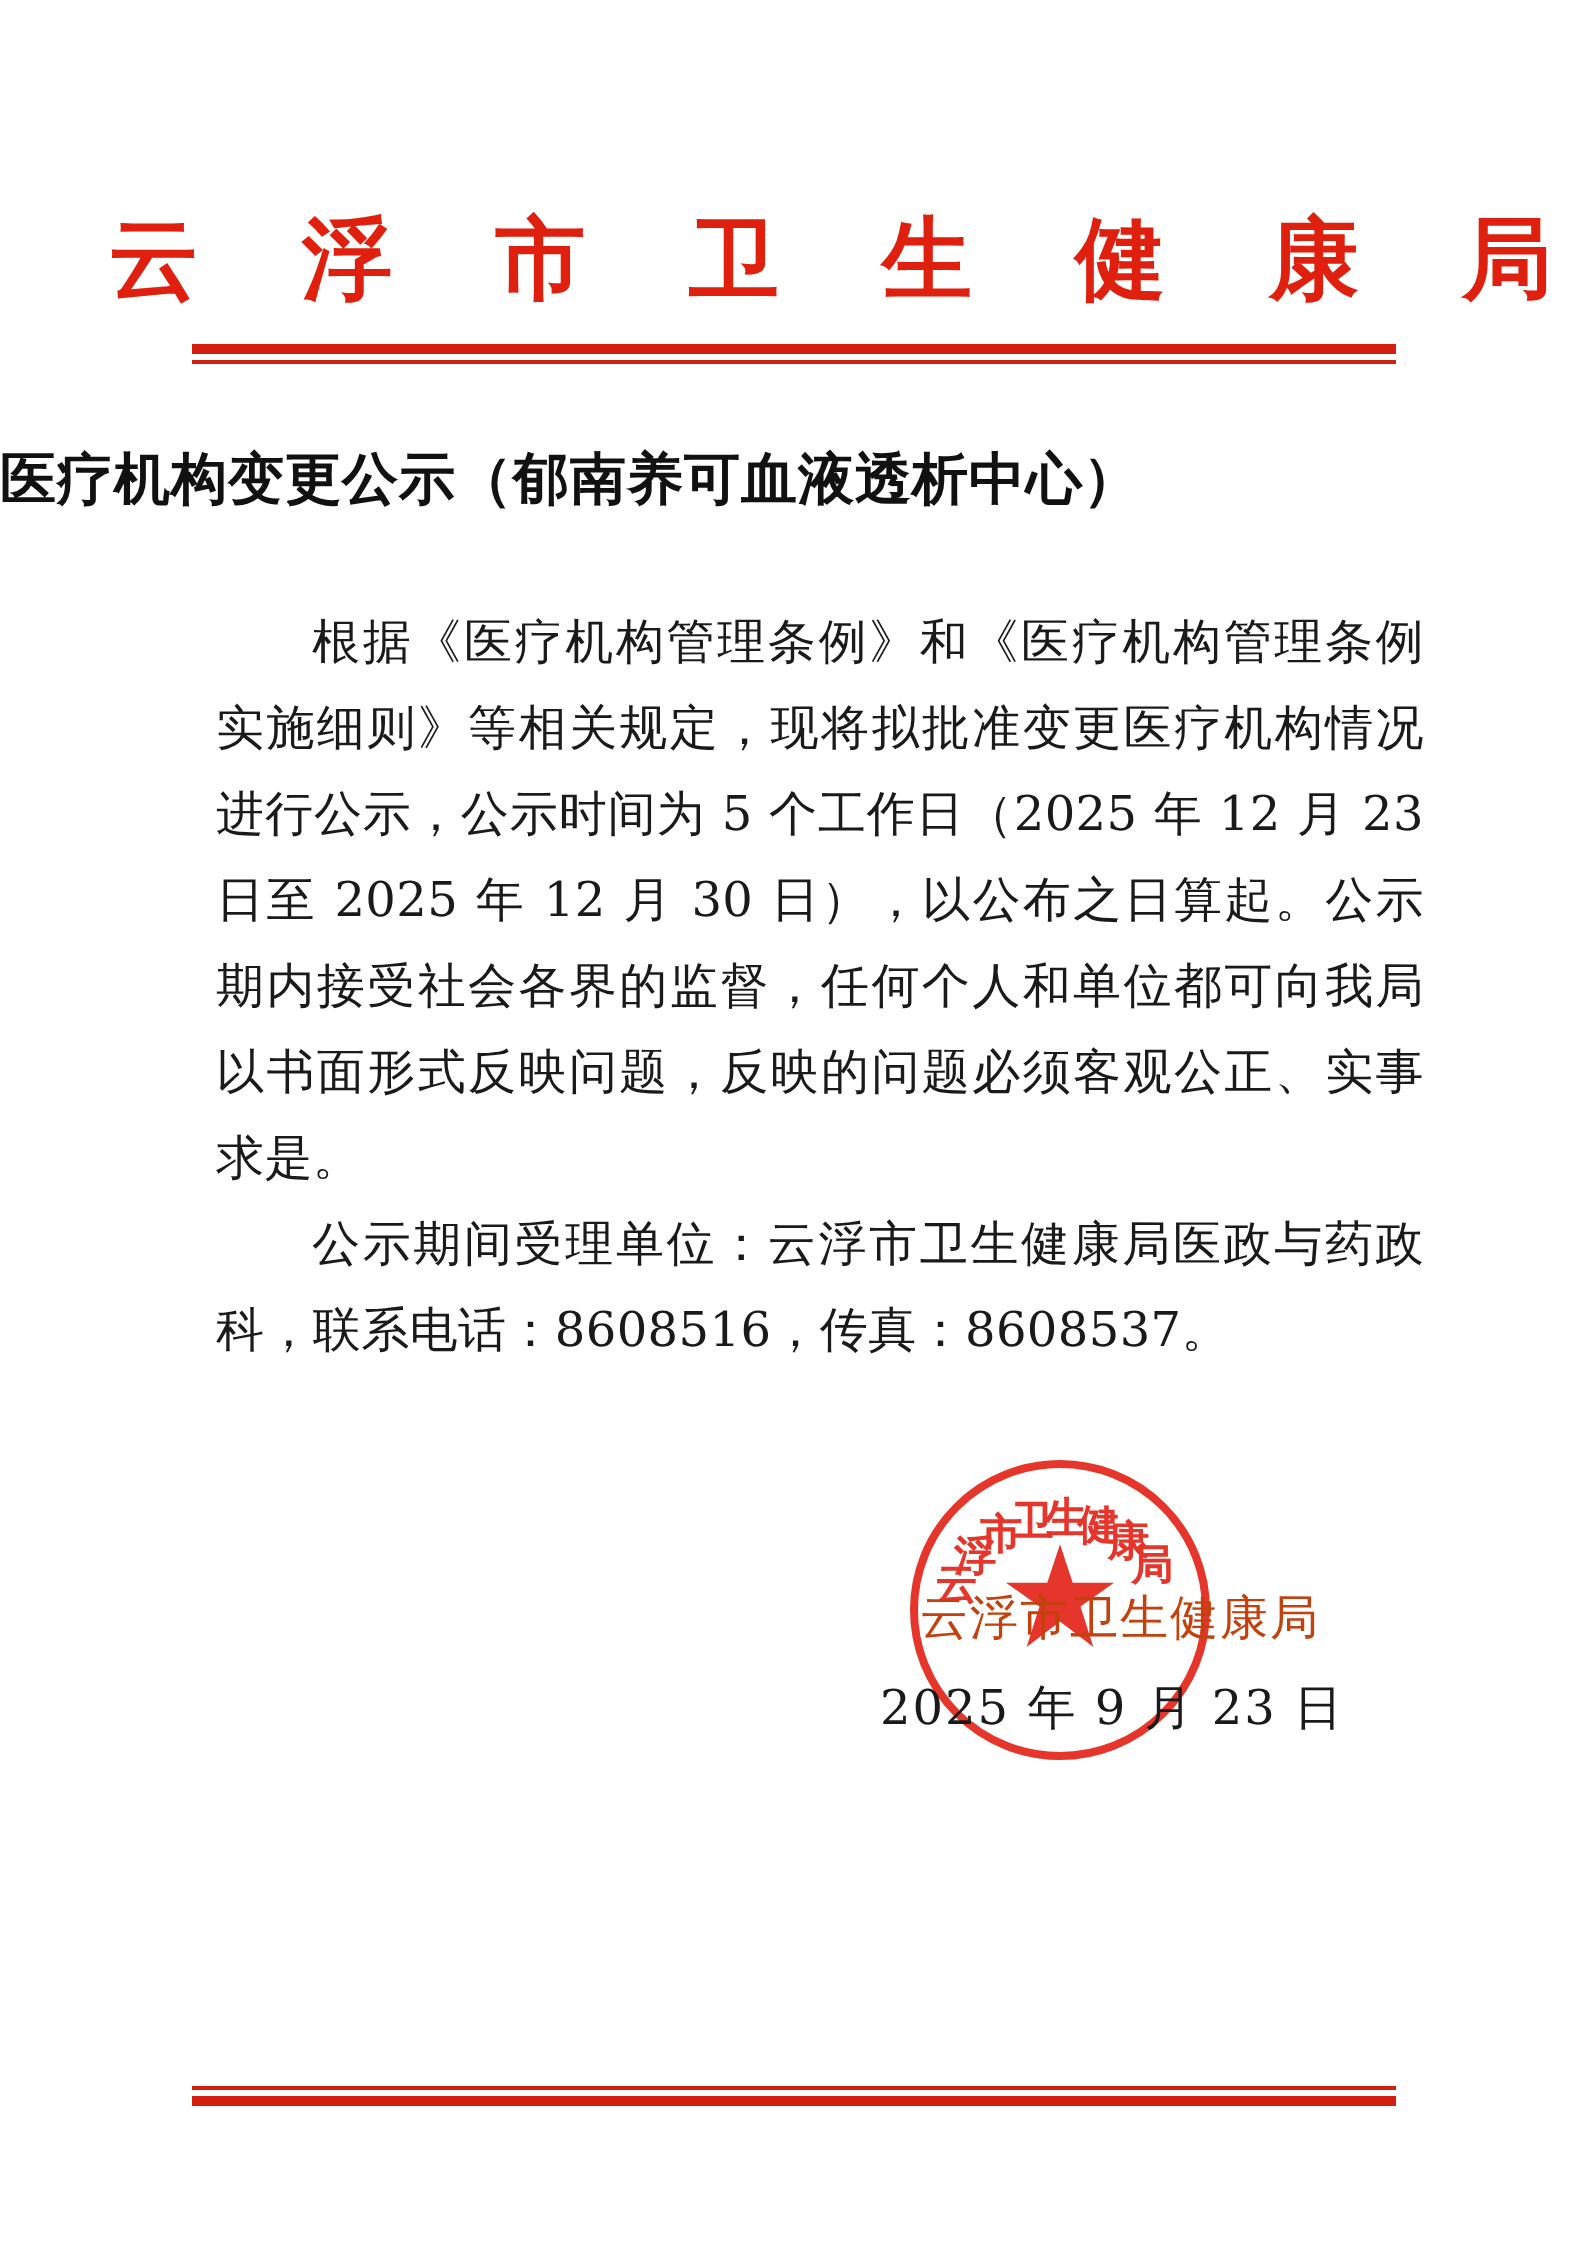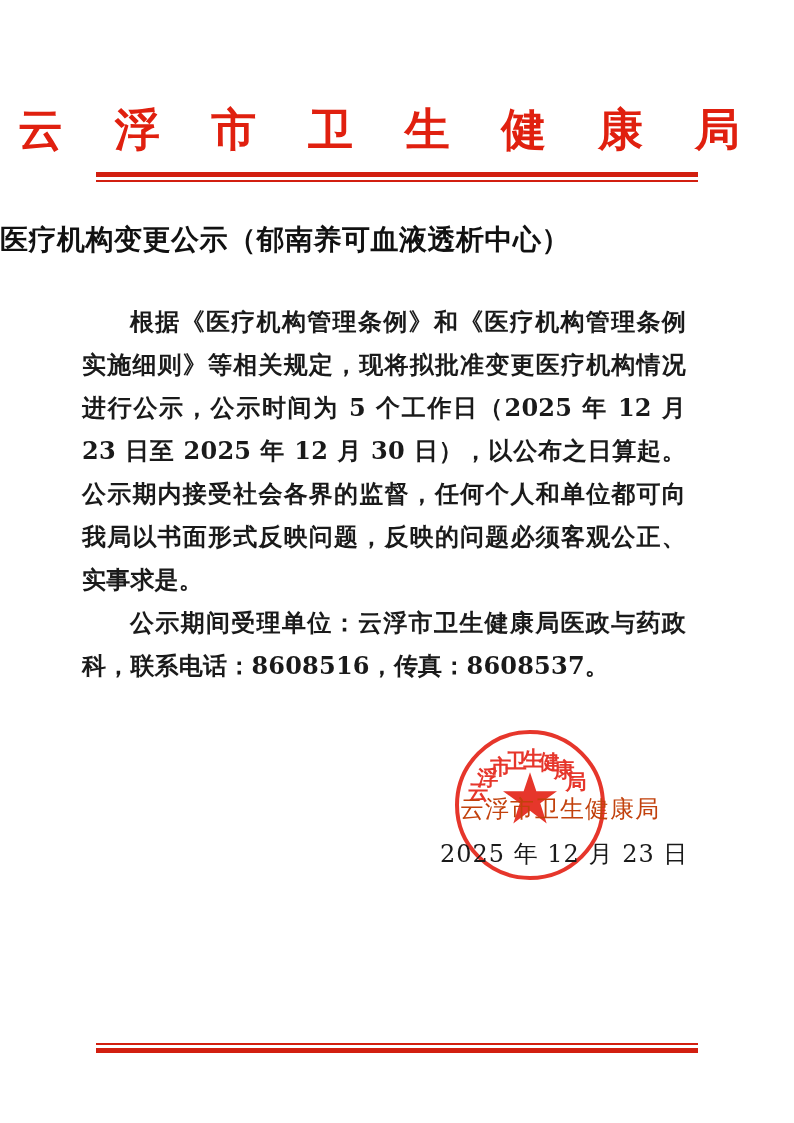--- a/index.html
+++ b/index.html
@@ -23,21 +23,21 @@
     height: 1123px;
     box-sizing: border-box;
   }
 
   
   .masthead {
     position: absolute;
     left: 0;
     top: 104px;
     width: 794px;
-    text-align: left;
+    text-align: right;
   }
   .masthead-title {
     font-family: "DejaVu Serif", "Liberation Serif", serif;
     font-size: 45px;
     font-weight: bold;
     color: #e0200f;
     letter-spacing: 18px;
     text-indent: 18px;
     line-height: 1.15;
     white-space: nowrap;
@@ -73,24 +73,23 @@
     font-weight: bold;
     line-height: 1.3;
     letter-spacing: 0.5px;
     color: #111111;
     white-space: nowrap;
   }
 
   
   .body-block {
     position: absolute;
-    left: 82px;
+    left: 108px;
     top: 300px;
     width: 604px;
-    font-weight: bold;
   }
   .para {
     font-size: 24px;
     line-height: 43px;
     text-align: justify;
     text-align-last: left;
     text-justify: inter-ideograph;
     margin: 0;
     color: #1a1a1a;
     letter-spacing: 0.2px;
@@ -227,21 +226,21 @@
         <span style="transform: rotate(-31deg) translateY(-57px) rotate(31deg);">市</span>
         <span style="transform: rotate(-14deg) translateY(-57px) rotate(14deg);">卫</span>
         <span style="transform: rotate(3deg) translateY(-57px) rotate(-3deg);">生</span>
         <span style="transform: rotate(20deg) translateY(-57px) rotate(-20deg);">健</span>
         <span style="transform: rotate(37deg) translateY(-57px) rotate(-37deg);">康</span>
         <span style="transform: rotate(54deg) translateY(-57px) rotate(-54deg);">局</span>
       </div>
     </div>
 
     <div class="sign-name">云浮市卫生健康局</div>
-    <div class="sign-date">2025 年 12 月 23 日</div>
+    <div class="sign-date">2025 年 9 月 23 日</div>
   </div>
 
   <div class="rule-bottom">
     <div class="bar-thin"></div>
     <div class="bar-gap"></div>
     <div class="bar-thick"></div>
   </div>
 
 </div>
 

